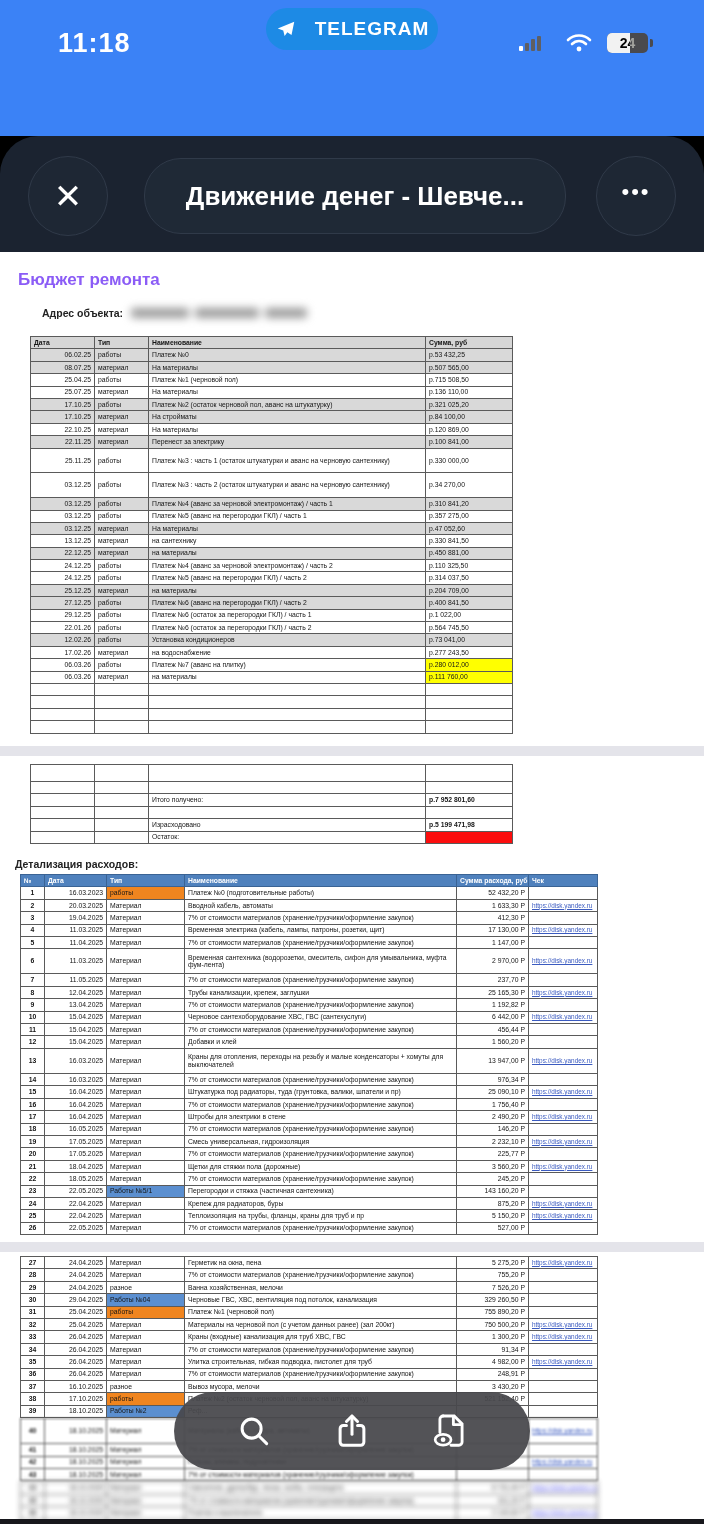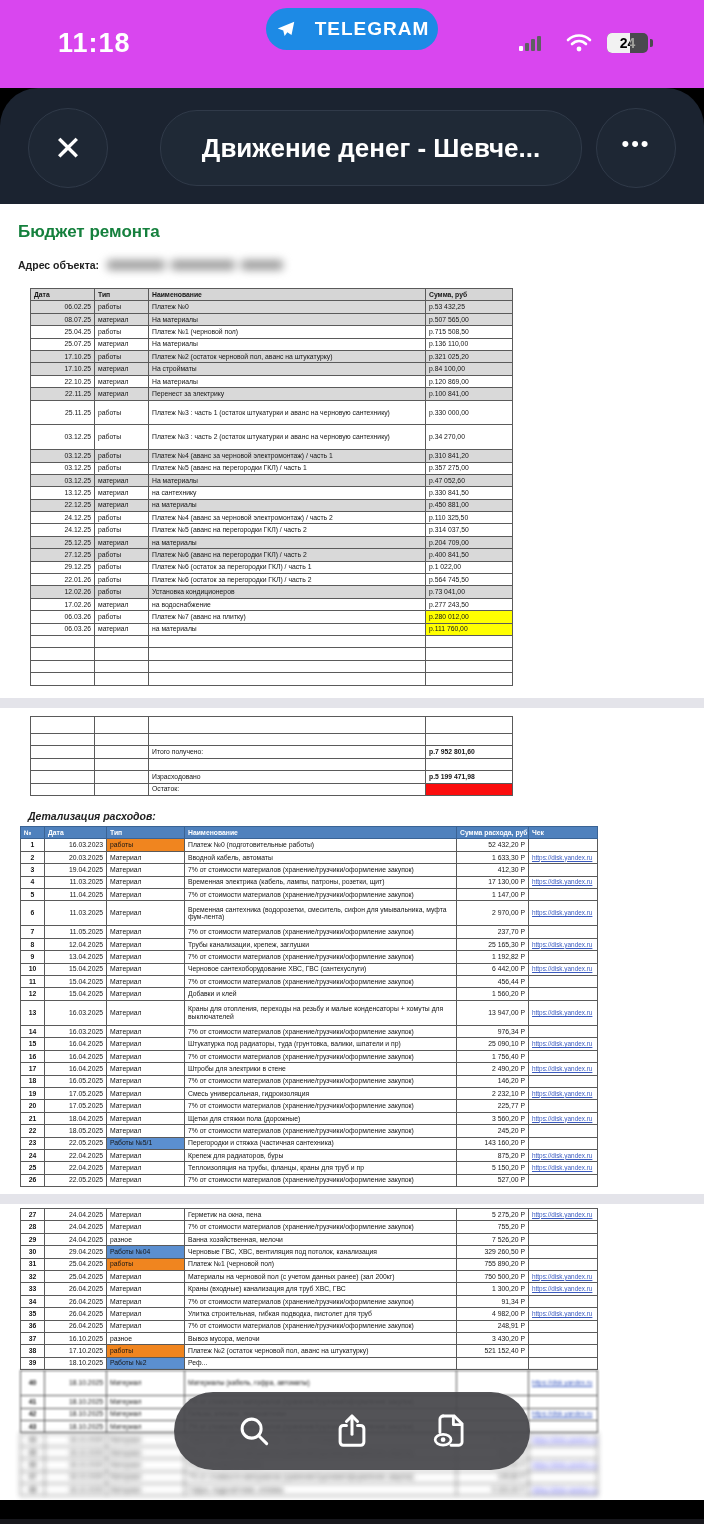--- a/index.html
+++ b/index.html
@@ -1,19 +1,19 @@
 <!DOCTYPE html>
 <html><head>
 <meta charset="utf-8">
 <style>
   html,body{margin:0;padding:0;background:#000;}
   .screen{position:relative;width:704px;height:1524px;background:#000;overflow:hidden;
           font-family:"Liberation Sans",sans-serif;}
   
-  .status-bar{position:relative;height:88px;background:#d946ef;padding-left:12px;}
+  .status-bar{position:relative;height:136px;background:#3b82f6;padding-left:12px;}
   .time{position:absolute;left:58px;top:28px;color:#fff;font-size:27px;font-weight:bold;letter-spacing:1px;}
   .tg-pill{position:absolute;left:266px;top:8px;width:172px;height:42px;border-radius:21px;
            background:#1d8ae5;display:flex;align-items:center;justify-content:center;gap:18px;}
   .tg-pill span{color:#fff;font-size:19px;font-weight:bold;letter-spacing:1px;}
   .sig{position:absolute;left:519px;top:36px;display:flex;align-items:flex-end;gap:2px;height:15px;}
   .sig i{display:block;width:4px;border-radius:1px;background:#5f5f63;}
   .sig i.on{background:#fff;}
   .wifi{position:absolute;left:566px;top:33px;}
   .batt{position:absolute;left:607px;top:33px;width:41px;height:20px;border-radius:5px;background:#4a4a4e;overflow:hidden;}
   .batt .fill{position:absolute;left:0;top:0;bottom:0;width:55%;background:#f2f2f2;}
@@ -21,38 +21,38 @@
              font-size:14px;font-weight:bold;color:#111;mix-blend-mode:difference;filter:invert(1);}
   .batt-nub{position:absolute;left:650px;top:39px;width:3px;height:8px;border-radius:0 2px 2px 0;background:#4a4a4e;}
   
   .viewer-header{position:relative;height:116px;background:#1b2330;border-radius:38px 38px 0 0;}
   .circle-btn{position:absolute;top:20px;width:78px;height:78px;border-radius:50%;
               border:1.5px solid #303a49;display:flex;align-items:center;justify-content:center;
               color:#fff;cursor:pointer;background:#1e2734;}
   .circle-btn.left{left:28px;} .circle-btn.right{right:28px;}
   .x-glyph{font-size:34px;line-height:1;font-weight:300;}
   .dots{font-size:22px;letter-spacing:2px;margin-top:-8px;}
-  .title-pill{position:absolute;left:160px;top:22px;width:420px;height:74px;border-radius:37px;
+  .title-pill{position:absolute;left:144px;top:22px;width:420px;height:74px;border-radius:37px;
               background:#1f2936;border:1.5px solid #303a49;display:flex;align-items:center;
               justify-content:center;cursor:pointer;}
   .title-pill span{color:#fff;font-size:26px;font-weight:bold;white-space:nowrap;}
   
   .doc-area{position:relative;background:#e9e9ee;height:1296px;}
   .page{background:#fff;overflow:hidden;box-sizing:border-box;}
   .page1{height:494px;padding:18px 0 0 18px;}
   .page2{height:486px;padding:8px 0 0 0;}
   .page3{height:296px;padding:4px 0 0 0;}
   .page-gap{height:10px;background:#e4e4ea;}
-  h1.doc-title{margin:0 0 16px 0;font-size:17px;color:#15803d;}
-  .lbl{font-size:10.5px;font-weight:bold;color:#222;}
+  h1.doc-title{margin:0 0 16px 0;font-size:17px;color:#8b5cf6;}
+  .lbl{font-size:10.5px;font-weight:bold;color:#222;margin-left:24px;}
   .addr-line{display:flex;align-items:center;gap:8px;margin-bottom:16px;height:14px;}
   .addr-redacted{display:flex;gap:6px;filter:blur(4px);}
   .addr-redacted i{display:block;height:10px;border-radius:3px;background:#9b9b9b;}
   .income-lbl{margin-bottom:4px;}
-  .expenses-lbl{margin:14px 0 4px 28px;font-style:italic;}
+  .expenses-lbl{margin:14px 0 4px 15px;}
   
   table{border-collapse:collapse;table-layout:fixed;font-size:6.8px;color:#151515;}
   td{border:0.6px solid #5a5a5a;padding:0 3px;height:12.4px;line-height:1.15;
      overflow:hidden;white-space:nowrap;box-sizing:border-box;}
   tr.tall td{height:24.8px;white-space:normal;}
   .inc{width:482px;margin-left:12px;}
   .inc td.hc{background:#d6d6d6;font-weight:bold;}
   tr.g td{background:#d9d9d9;} tr.w td{background:#fff;}
   td.dt{text-align:right;}
   td.yellow{background:#ffff00 !important;}

